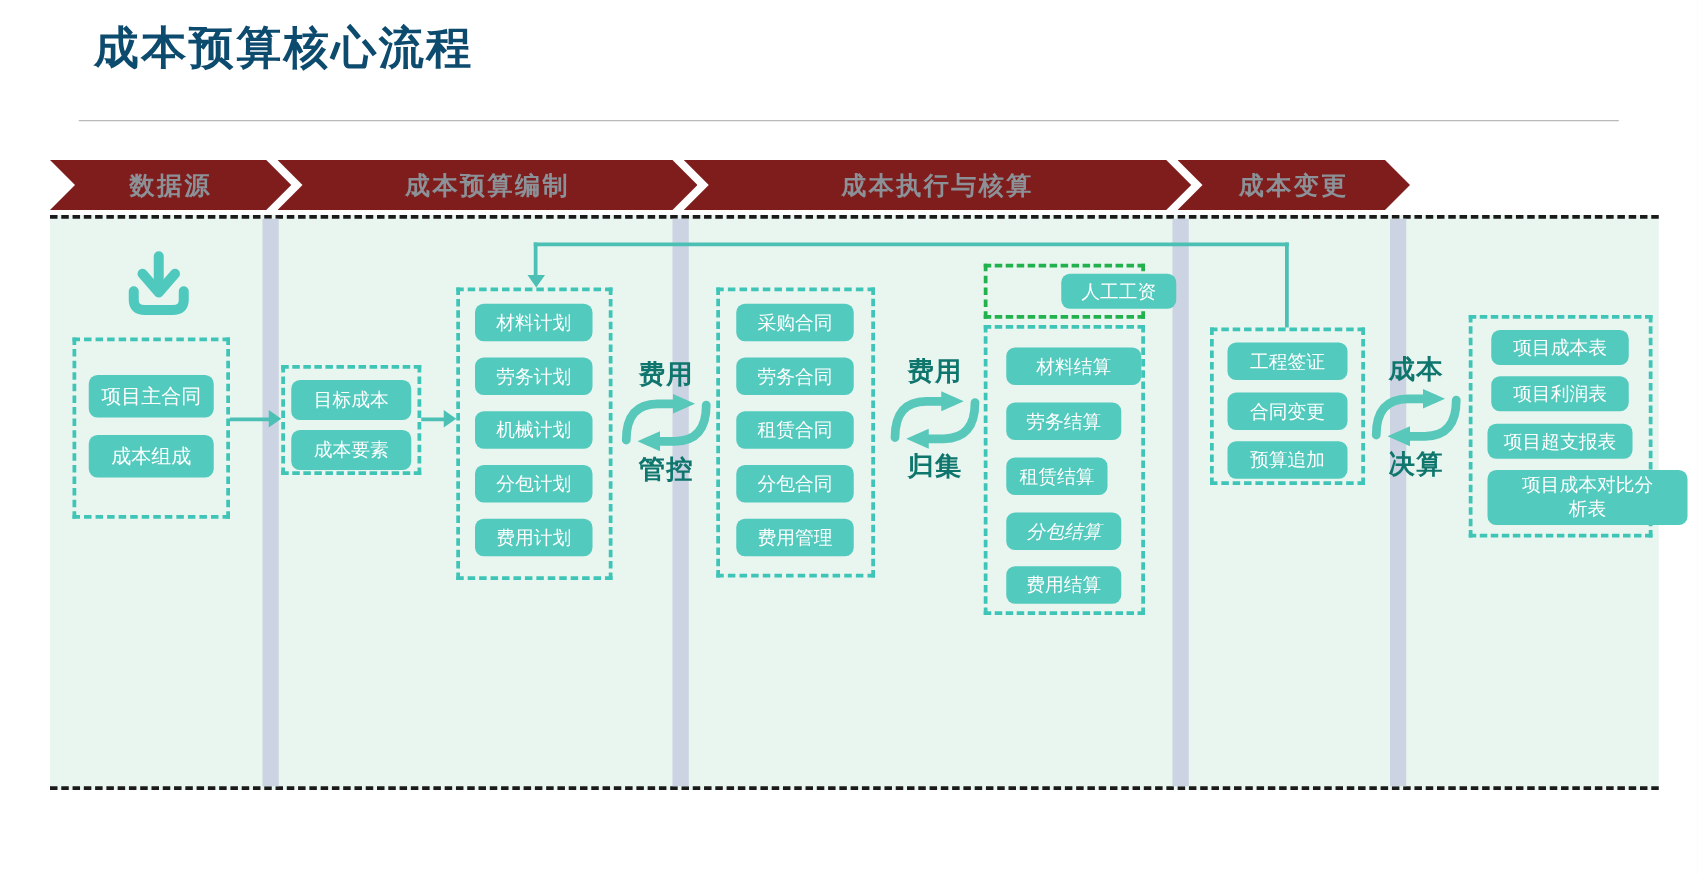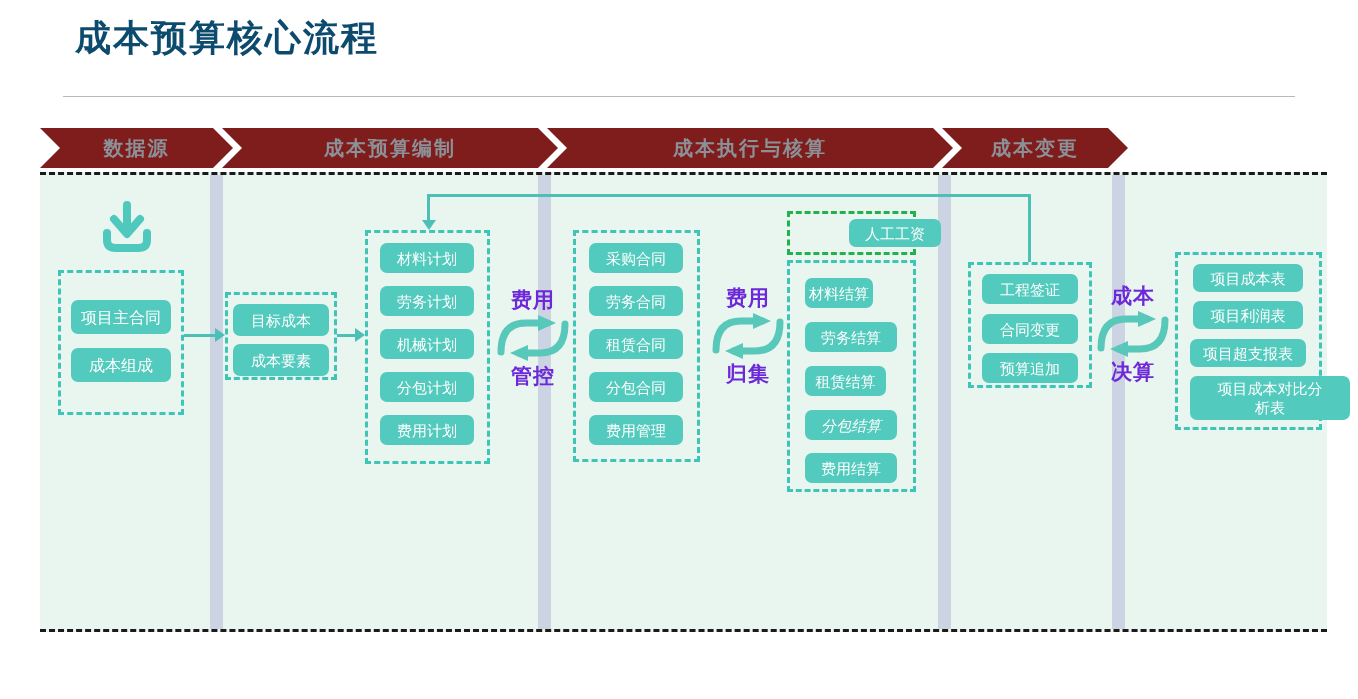--- a/index.html
+++ b/index.html
@@ -33,21 +33,21 @@
   
   .hline{position:absolute;height:3px;background:#4cc0b4;z-index:2;}
   .vline{position:absolute;width:3px;background:#4cc0b4;z-index:2;}
   .arrow-right{position:absolute;width:0;height:0;border-top:7px solid transparent;
                border-bottom:7px solid transparent;border-left:10px solid #4cc0b4;z-index:2;}
   .arrow-down{position:absolute;width:0;height:0;border-left:7px solid transparent;
               border-right:7px solid transparent;border-top:10px solid #4cc0b4;z-index:2;}
 
   
   .cycle{position:absolute;width:82px;z-index:3;display:flex;flex-direction:column;align-items:center;}
-  .cycle-label{font-size:21px;font-weight:bold;color:#6d28d9;height:24px;line-height:24px;
+  .cycle-label{font-size:21px;font-weight:bold;color:#0f766e;height:24px;line-height:24px;
                letter-spacing:1px;}
   .dl-icon{position:absolute;z-index:3;}
 </style>
 </head>
 <body>
 
 <div class="stage">
 
   <h1 class="page-title">成本预算核心流程</h1>
   <div class="title-rule"></div>
@@ -135,21 +135,21 @@
       <path d="M 9,40 Q 9,11 34,11 L 55,11" fill="none" stroke="#57c8ba" stroke-width="7" stroke-linecap="round" marker-end="url(#ah-b)"></path>
       <path d="M 73,12 Q 73,41 48,41 L 27,41" fill="none" stroke="#57c8ba" stroke-width="7" stroke-linecap="round" marker-end="url(#ah-b)"></path>
     </svg>
     <div class="cycle-label">归集</div>
   </div>
 
   <div class="group green" style="left:787px;top:211px;width:129px;height:44px;"></div>
   <div class="chip" style="left:805px;top:219px;width:92px;height:28px;margin-left:44px;">人工工资</div>
 
   <div class="group" style="left:787px;top:260px;width:129px;height:232px;"></div>
-  <div class="chip" style="left:805px;top:278px;width:68px;height:30px;">材料结算</div>
+  <div class="chip" style="left:805px;top:278px;width:108px;height:30px;">材料结算</div>
   <div class="chip" style="left:805px;top:322px;width:92px;height:30px;">劳务结算</div>
   <div class="chip" style="left:805px;top:366px;width:81px;height:30px;">租赁结算</div>
   <div class="chip" style="left:805px;top:410px;width:92px;height:30px;font-style:italic;">分包结算</div>
   <div class="chip" style="left:805px;top:453px;width:92px;height:30px;">费用结算</div>
 
   <div class="group" style="left:968px;top:262px;width:124px;height:126px;"></div>
   <div class="chip" style="left:982px;top:274px;width:96px;height:30px;">工程签证</div>
   <div class="chip" style="left:982px;top:314px;width:96px;height:30px;">合同变更</div>
   <div class="chip" style="left:982px;top:353px;width:96px;height:30px;">预算追加</div>
 

